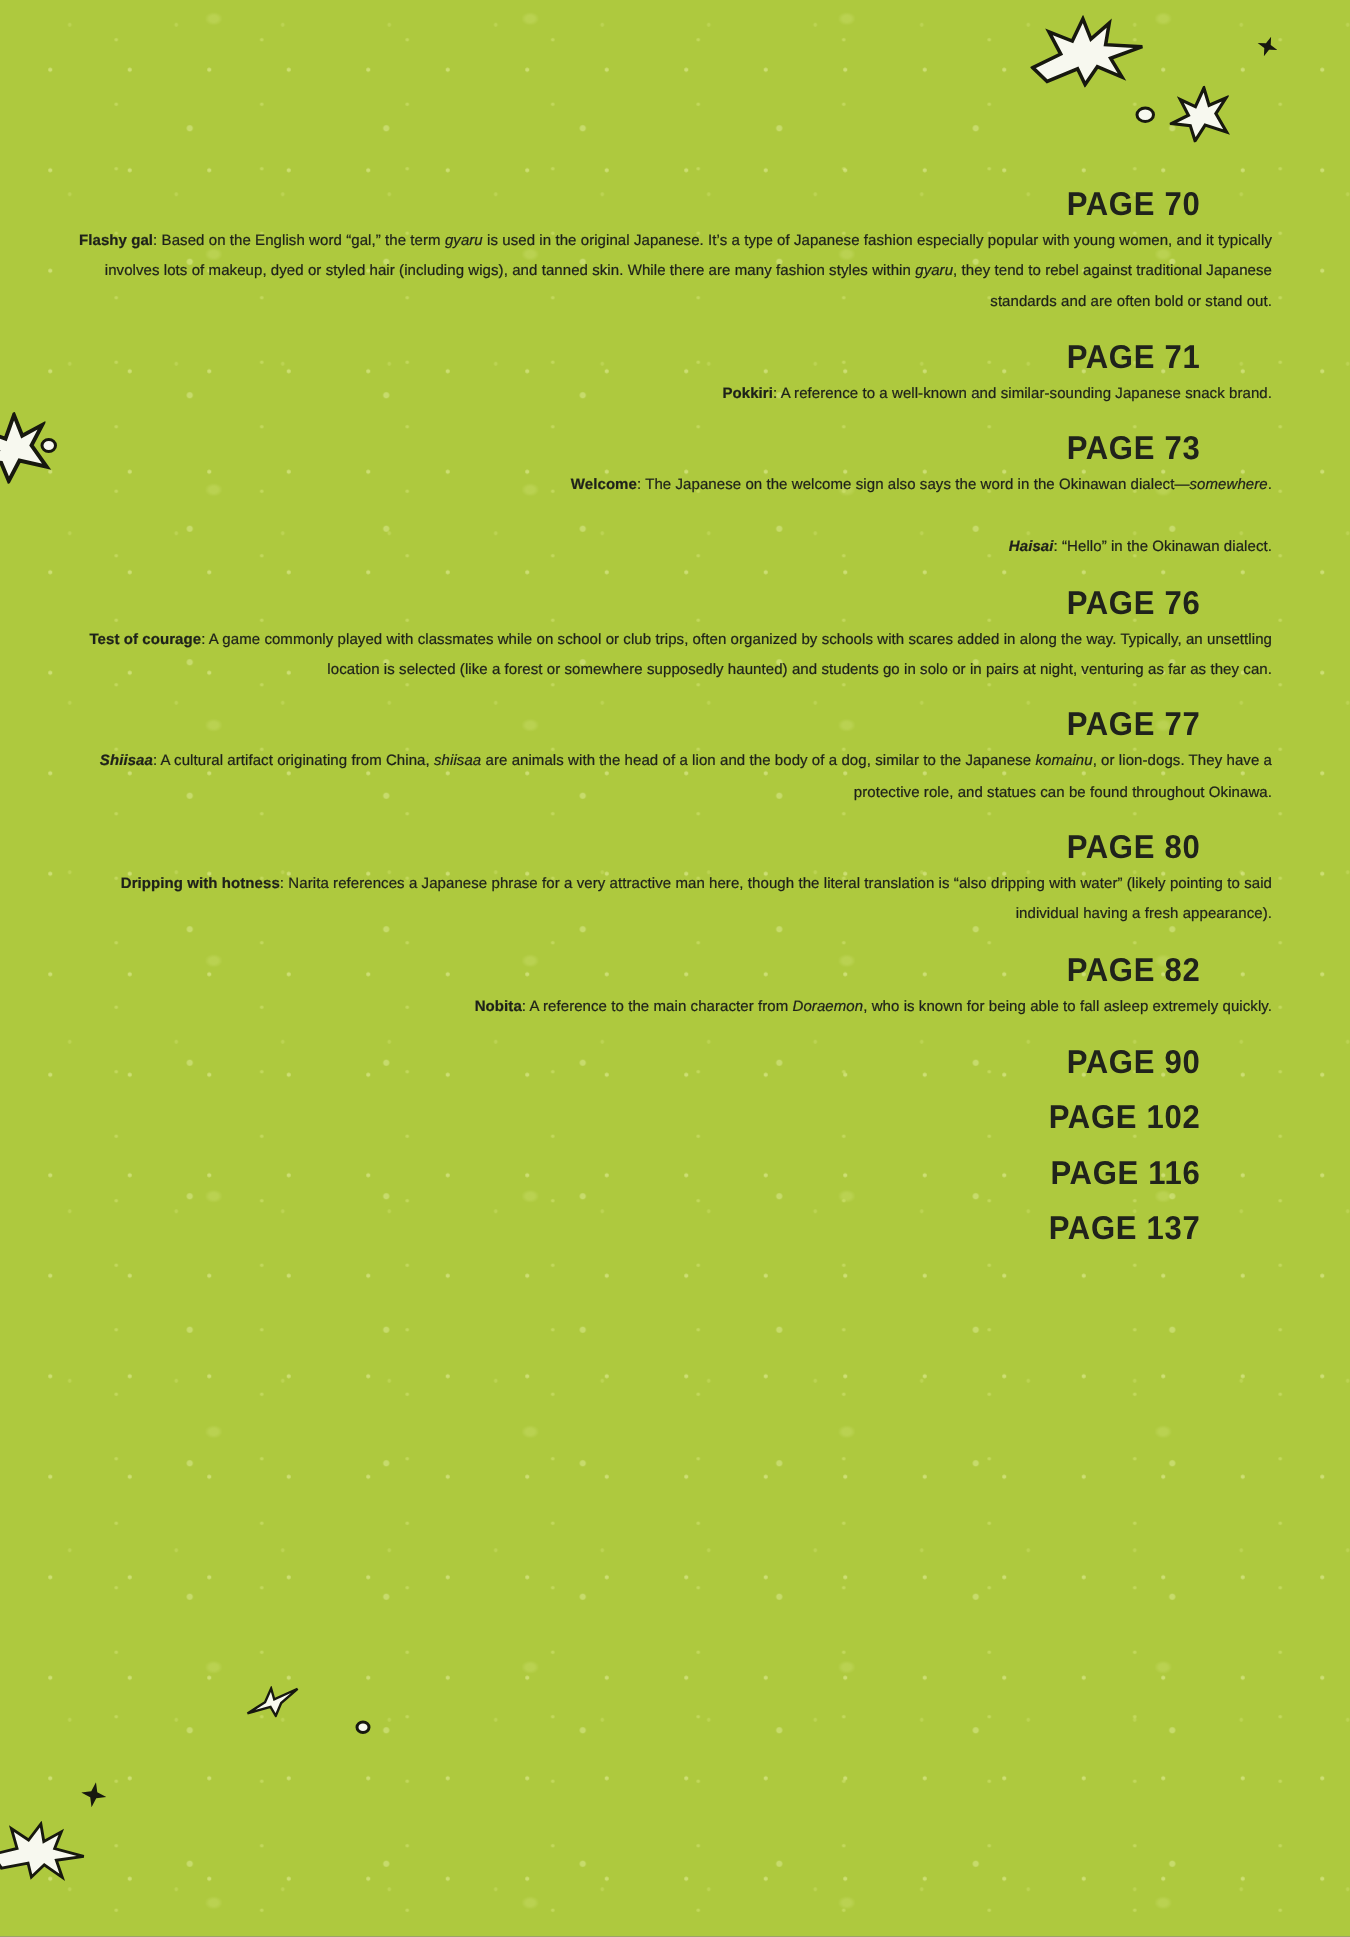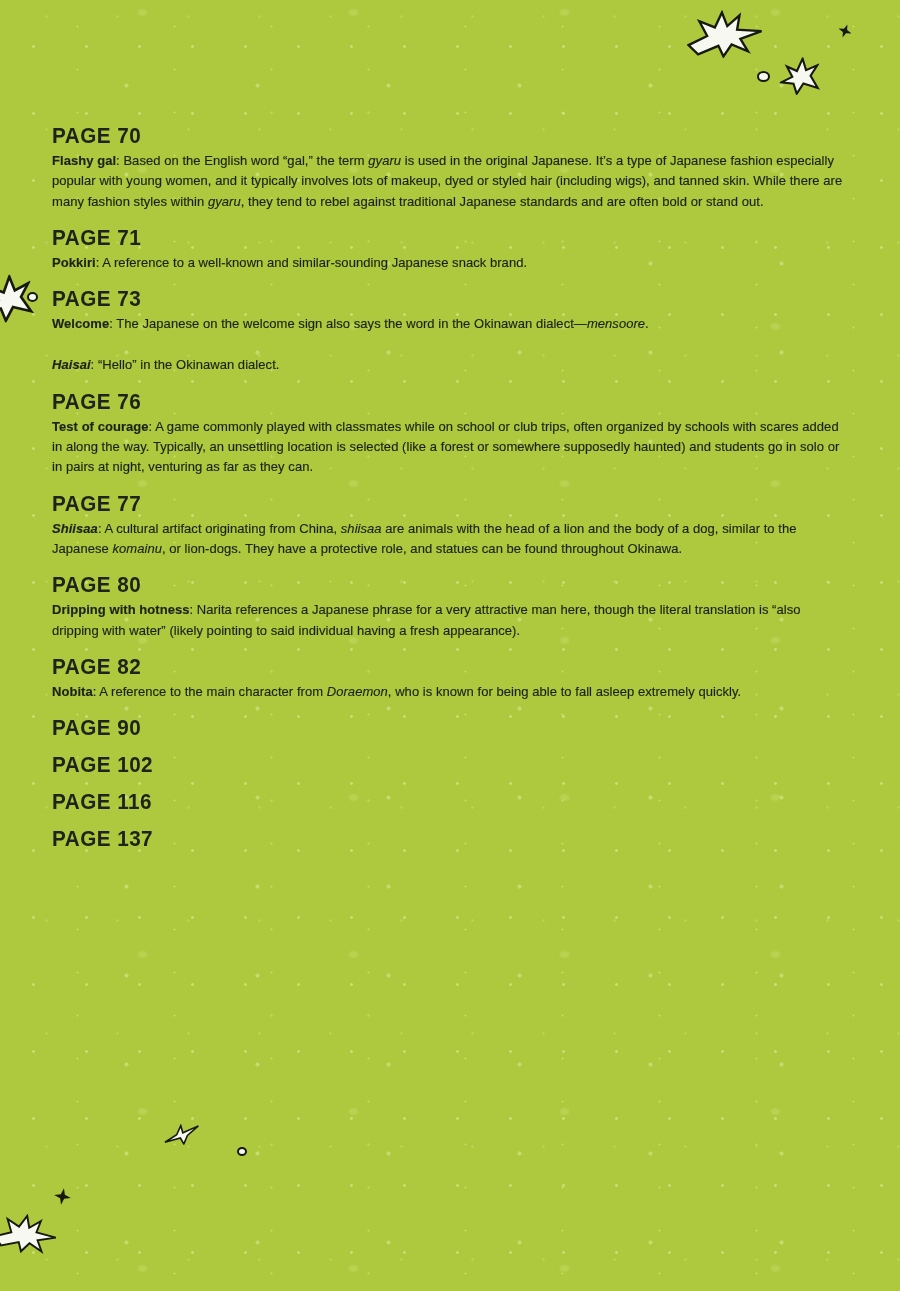--- a/index.html
+++ b/index.html
@@ -14,28 +14,28 @@
       radial-gradient(circle, rgba(214,230,122,0.50) 0.9px, transparent 1.4px),
       radial-gradient(circle, rgba(236,246,178,0.40) 1.7px, transparent 2.4px),
       radial-gradient(circle, rgba(199,219,99,0.55) 1px, transparent 1.5px),
       radial-gradient(ellipse, rgba(216,232,130,0.28) 3px, transparent 6px);
     background-size: 53px 67px, 97px 43px, 131px 89px, 71px 113px, 211px 157px;
     background-position: 7px 13px, 29px 5px, 61px 41px, 11px 73px, 37px 91px;
     font-family:"Liberation Sans", sans-serif;
     color:#1e211a;
   }
   .notes{position:absolute;left:52px;top:125px;width:796px;}
-  .note-block{margin:0 0 15px 0;}
+  .note-block{margin:0 0 15px 0;text-align:right;}
   .note-heading{
     font-size:22px;line-height:22px;font-weight:bold;letter-spacing:0.5px;
     margin:0 0 4px 0;color:#20231b;
     transform:scaleX(0.94);transform-origin:left center;white-space:nowrap;
   }
   .note-paragraph{
-    font-size:13px;line-height:20.3px;margin:0;letter-spacing:0.05px;
+    font-size:10px;line-height:20.3px;margin:0;letter-spacing:0.05px;
     -webkit-text-stroke:0.15px currentColor;
   }
   .note-paragraph + .note-paragraph{margin-top:21px;}
   .b{font-weight:bold;}
   .i{font-style:italic;}
   .deco{position:absolute;pointer-events:none;}
   .deco svg{display:block;width:100%;height:auto;}
   .ink-circle{
     display:block;border:2.5px solid #17180f;border-radius:50%;
     background:#f7f8ef;box-sizing:border-box;
@@ -105,21 +105,21 @@
       <section class="note-block">
         <h2 class="note-heading">PAGE 70</h2>
         <p class="note-paragraph"><span class="b">Flashy gal</span><span>: Based on the English word “gal,” the term </span><span class="i">gyaru</span><span> is used in the original Japanese. It’s a type of Japanese fashion especially popular with young women, and it typically involves lots of makeup, dyed or styled hair (including wigs), and tanned skin. While there are many fashion styles within </span><span class="i">gyaru</span><span>, they tend to rebel against traditional Japanese standards and are often bold or stand out.</span></p>
       </section>
       <section class="note-block">
         <h2 class="note-heading">PAGE 71</h2>
         <p class="note-paragraph"><span class="b">Pokkiri</span><span>: A reference to a well-known and similar-sounding Japanese snack brand.</span></p>
       </section>
       <section class="note-block">
         <h2 class="note-heading">PAGE 73</h2>
-        <p class="note-paragraph"><span class="b">Welcome</span><span>: The Japanese on the welcome sign also says the word in the Okinawan dialect—</span><span class="i">mensoore</span><span>.</span></p>
+        <p class="note-paragraph"><span class="b">Welcome</span><span>: The Japanese on the welcome sign also says the word in the Okinawan dialect—</span><span class="i">somewhere</span><span>.</span></p>
         <p class="note-paragraph"><span class="b i">Haisai</span><span>: “Hello” in the Okinawan dialect.</span></p>
       </section>
       <section class="note-block">
         <h2 class="note-heading">PAGE 76</h2>
         <p class="note-paragraph"><span class="b">Test of courage</span><span>: A game commonly played with classmates while on school or club trips, often organized by schools with scares added in along the way. Typically, an unsettling location is selected (like a forest or somewhere supposedly haunted) and students go in solo or in pairs at night, venturing as far as they can.</span></p>
       </section>
       <section class="note-block">
         <h2 class="note-heading">PAGE 77</h2>
         <p class="note-paragraph"><span class="b i">Shiisaa</span><span>: A cultural artifact originating from China, </span><span class="i">shiisaa</span><span> are animals with the head of a lion and the body of a dog, similar to the Japanese </span><span class="i">komainu</span><span>, or lion-dogs. They have a protective role, and statues can be found throughout Okinawa.</span></p>
       </section>

